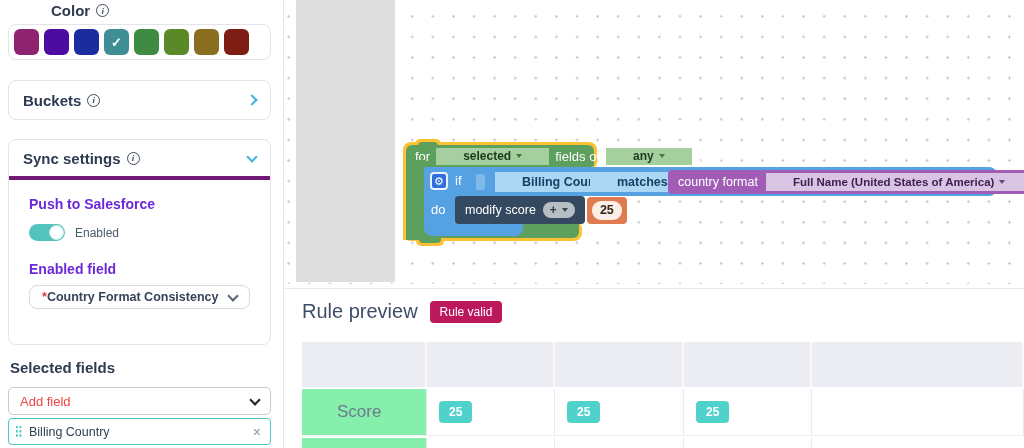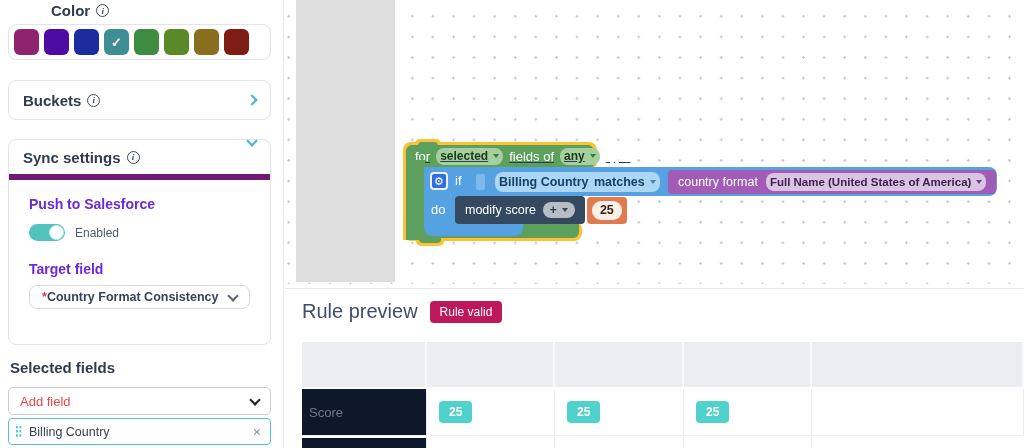--- a/index.html
+++ b/index.html
@@ -12,21 +12,21 @@
   .sidebar { position:absolute; left:0; top:0; width:284px; height:448px; background:#fff; border-right:1px solid #e7e8eb; }
   .side-heading { position:absolute; font-size:15px; font-weight:bold; color:#2e3b50; display:flex; align-items:center; gap:6px; }
   .info-icon { width:13px; height:13px; border:1.2px solid #3c4a60; border-radius:50%; display:inline-flex; align-items:center; justify-content:center; font-size:9px; font-style:italic; font-family:"Liberation Serif",serif; color:#3c4a60; }
   .card { position:absolute; background:#fff; border:1px solid #e3e4e9; border-radius:8px;gap:6px; }
   .swatch-card { left:8px; top:24px; width:263px; height:36px; display:flex; align-items:center; gap:5px; padding:0 5px; }
   .swatch { width:25px; height:26px; border-radius:6px; display:flex; align-items:center; justify-content:center; }
   .swatch .check { color:#fff; font-size:13px; font-weight:bold; }
   .row-card { display:flex; align-items:center; justify-content:space-between; padding:0 14px; }
   .buckets-card { left:8px; top:80px; width:263px; height:40px; }
   .sync-card { left:8px; top:139px; width:263px; height:206px; }
-  .sync-header { height:40px; border-bottom:6px solid #701a75; display:flex; justify-content:space-between; padding:0 14px; }
+  .sync-header { height:40px; border-bottom:4px solid #701a75; display:flex; align-items:center; justify-content:space-between; padding:0 14px; }
   .chev { width:8px; height:8px; border-right:2px solid #47b3d8; border-bottom:2px solid #47b3d8; display:inline-block; }
   .chev-right { transform:rotate(-45deg); }
   .chev-down { transform:rotate(45deg); margin-top:-3px; }
   .sync-body { padding:16px 20px 0 20px; }
   .bold-label { font-size:14px; font-weight:bold; color:#6d28d9; }
   .toggle-row { display:flex; align-items:center; gap:10px; margin:12px 0 20px 0; }
   .toggle { width:36px; height:17px; background:#52c4bd; border-radius:9px; position:relative; cursor:pointer; }
   .toggle .knob { position:absolute; right:1px; top:1px; width:15px; height:15px; background:#fff; border:1px solid #c9ecea; border-radius:50%; }
   .toggle-label { font-size:12px; color:#4a5a6a; }
   .select-box { margin-top:8px; height:24px; border:1px solid #d9dade; border-radius:8px; background:#fff; display:flex; align-items:center; justify-content:space-between; padding:0 12px; cursor:pointer; }
@@ -44,44 +44,44 @@
   
   .canvas { position:absolute; left:285px; top:0; width:739px; height:284px; background-color:#fff;
     background-image:radial-gradient(circle,#c8c8c8 1.25px,transparent 1.4px); background-size:20.6px 20.6px; background-position:14px 6px; }
   .toolbox { position:absolute; left:11px; top:0; width:99px; height:282px; background:#dedede; }
   .abs { position:absolute; }
   
   .gold { background:#fcc233; }
   .green { background:#5d9f5d; }
   .blue { background:#55a1e2; }
   .block-label { color:#fff; font-size:13px; white-space:nowrap; }
-  .pill { display:inline-flex; align-items:center; gap:5px; border-radius:8px; padding:0 4px; height:20px; font-size:12.5px; font-weight:bold; white-space:nowrap; cursor:pointer; }
+  .pill { display:inline-flex; align-items:center; gap:5px; border-radius:0; padding:0 27px; height:20px; font-size:12.5px; font-weight:bold; white-space:nowrap; cursor:pointer; }
   .pill-green { background:#a6cfa0; color:#1c3a1c; height:17px; font-size:12px; }
   .pill-blue { background:#abd6f4; color:#17406 4; color:#174064; }
   .pill-purple { background:#dac4e4; color:#40214f; height:18px; font-size:11.5px; }
   .pill-gray { background:#b7bec4; color:#2c3a47; height:16px; font-size:12px; padding:0 7px; border-radius:8px; }
   .tri { width:0; height:0; border-left:3.5px solid transparent; border-right:3.5px solid transparent; border-top:4.5px solid; display:inline-block; }
-  .for-header { display:flex; align-items:center; gap:6px; padding:0 9px; border-radius:6px 6px 3px 3px;text-decoration:underline; }
+  .for-header { display:flex; align-items:center; gap:6px; padding:0 9px; border-radius:6px 6px 3px 3px; }
   .purple-block { display:inline-flex; align-items:center; gap:8px; background:#a15cb5; border-radius:4px; height:24px; padding:0 10px; }
   .purple-block .block-label { font-size:12.5px; }
   .navy-block { display:inline-flex; align-items:center; gap:7px; background:#34495f; border-radius:4px; height:28px; padding:0 10px; }
   .orange-block { display:inline-flex; align-items:center; justify-content:center; background:#e07a4f; border-radius:4px; height:27px; padding:0 5px; margin-left:2px; }
   .num-field { background:#fcefe7; border-radius:9px; height:19px; padding:0 8px; font-size:12.5px; font-weight:bold; color:#33261c; display:inline-flex; align-items:center; }
   .gear-btn { width:18px; height:18px; background:#2e6ede; border:2px solid rgba(255,255,255,.9); border-radius:4px; color:#fff; font-size:11px; display:flex; align-items:center; justify-content:center; cursor:pointer; }
   
   .preview { position:absolute; left:285px; top:288px; width:739px; height:178px; background:#fff; border-top:1px solid #e6e7ea; overflow:hidden; }
   .preview-title-row { position:absolute; left:17px; top:11px; display:flex; align-items:center; gap:12px; }
   .preview-title { font-size:20px; color:#3e4d68; }
   .valid-badge { background:#be185d; color:#fff; font-size:12px; font-weight:normal; border-radius:4px; padding:4px 10px; }
   .preview-table { position:absolute; left:17px; top:53px; width:722px; display:grid; grid-template-columns:125px 128px 129px 128px 1fr; grid-auto-rows:min-content; row-gap:2px; background:#fff; }
   .th { background:#ecedf2; height:45px; border-right:2px solid #fafafc; }
   .th:last-child { border-right:none; }
   .cell { height:47px; display:flex; align-items:center; border-right:1px solid #e9ebf0; border-bottom:1px solid #edeff2; background:#fff; }
   .cell:last-child { border-right:none; }
-  .cell-label { background:#0f172a; padding-left:7px; font-size:13px; color:#6b7a8c; }
+  .cell-label { background:#86efac; padding-left:35px; font-size:17px; color:#6b7a8c; }
   .score-badge { background:#4fd2cb; color:#fff; font-size:12px; font-weight:bold; border-radius:4px; padding:4px 10px; margin-left:12px; }
   .cell-partial { height:12px; border-bottom:none; }
 </style>
 </head>
 <body>
 
 <div class="sidebar">
 
   <div class="side-heading" style="left:10px; top:2px;margin-left:41px;">
     <span>Color</span>
@@ -118,21 +118,21 @@
       <span class="chev chev-down"></span>
     </div>
     <div class="sync-body">
       <div class="bold-label">Push to Salesforce</div>
       <div class="toggle-row">
         <div class="toggle">
             <div class="knob"></div>
           </div>
         <span class="toggle-label">Enabled</span>
       </div>
-      <div class="bold-label">Target field</div>
+      <div class="bold-label">Enabled field</div>
       <div class="select-box">
         <span class="select-text"><span class="req">*</span><span>Country Format Consistency</span></span>
         <span class="chev chev-down chev-gray"></span>
       </div>
     </div>
   </div>
 
   <div class="side-heading sf-heading">
     <span>Selected fields</span>
   </div>

